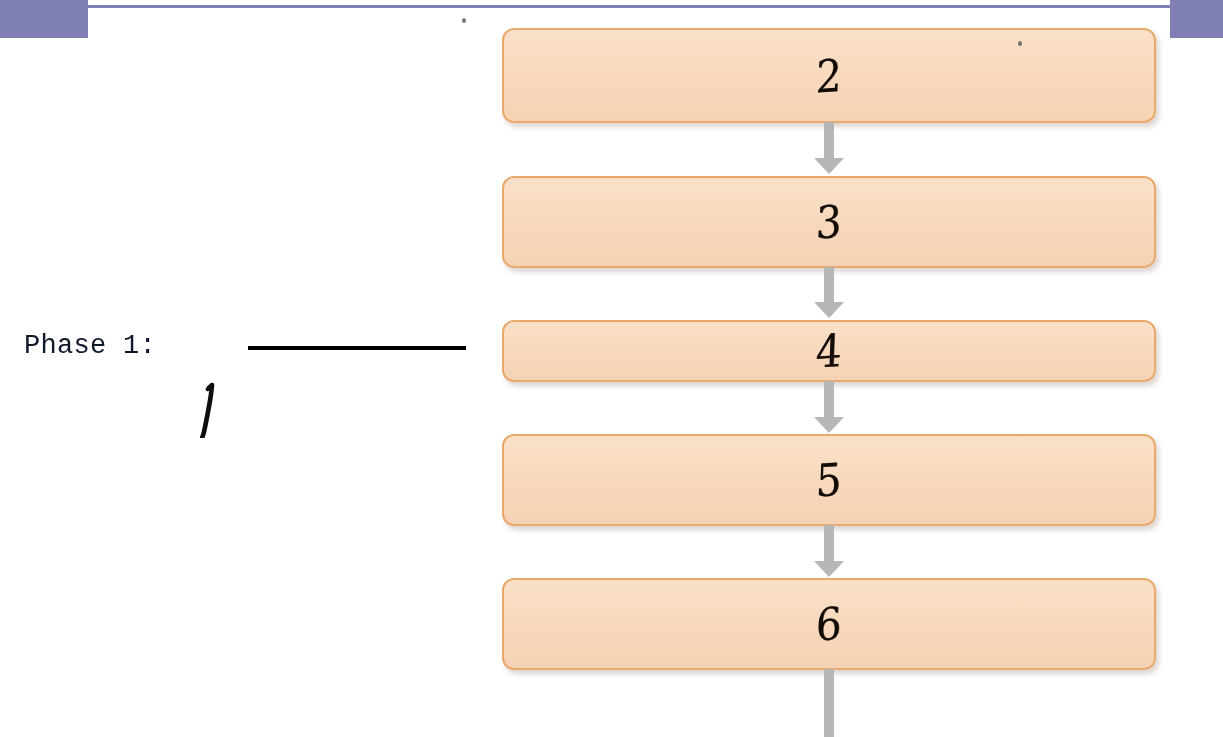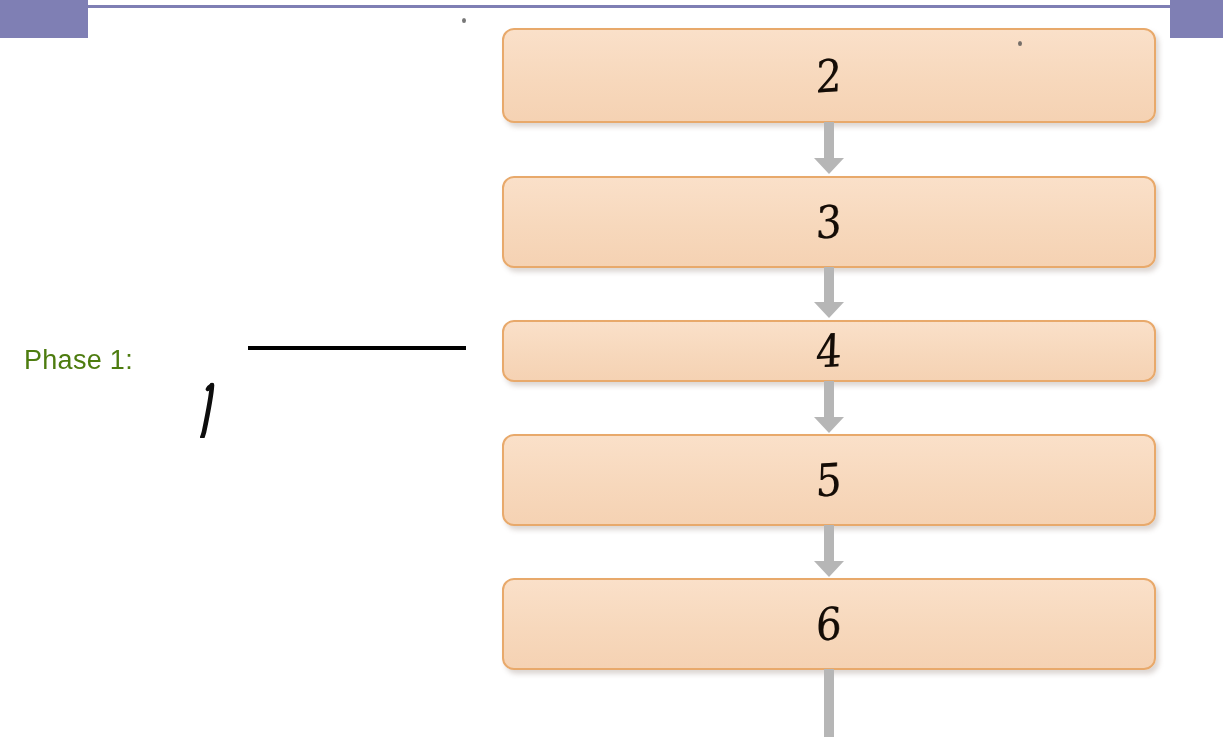--- a/index.html
+++ b/index.html
@@ -35,24 +35,24 @@
     left: 88px; top: 5px;
     width: 1084px;
     height: 3px;
     background: #7f7fb4;
   }
 
   
   #phase-label {
     position: absolute;
     left: 24px;
-    top: 345px;
-    font-family: Liberation Sans, sans-serif;
+    top: 331px;
+    font-family: Liberation Mono, monospace;
     font-size: 27px;
-    color: #4d7c0f;
+    color: #0f172a;
     letter-spacing: 0.3px;
     white-space: nowrap;
   }
   #phase-rule {
     position: absolute;
     left: 248px;
     top: 346px;
     width: 218px;
     height: 4px;
     background: #000000;

